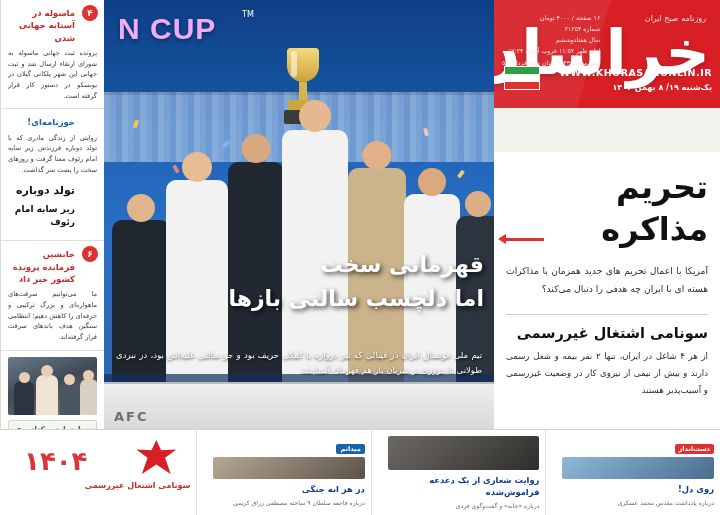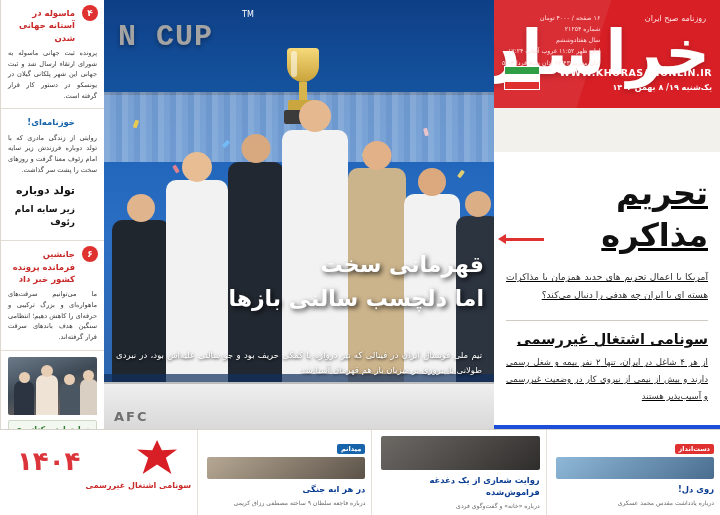--- a/index.html
+++ b/index.html
@@ -83,22 +83,22 @@
   .photo .sky{
     position:absolute;inset:0;
     background:linear-gradient(180deg,#1a4f9c 0%,#1f63b8 30%,#2b6fc4 55%,#2f63a8 100%);
   }
   .photo .banner{
     position:absolute;left:0;top:0;width:100%;height:92px;
     background:linear-gradient(180deg,#0e3f86 0%,#15539f 100%);
     border-bottom:3px solid #0c2f63;
   }
   .cupText{
-    position:absolute;top:20px;left:14px;color:#a3a3a3;font-weight:bold;
-    font-size:30px;letter-spacing:1px;font-family:Liberation Mono, monospace;
+    position:absolute;top:12px;left:14px;color:#f0abfc;font-weight:bold;
+    font-size:30px;letter-spacing:1px;font-family:Liberation Sans, sans-serif;
     text-shadow:0 2px 4px rgba(0,0,0,.35);
   }
   .cupText2{
     position:absolute;top:18px;left:168px;color:#ffffff;font-weight:bold;
     font-size:22px;letter-spacing:1px;opacity:.96;
   }
   .tm{position:absolute;top:10px;left:138px;color:#fff;font-size:8px;}
   .crowd{
     position:absolute;left:0;top:92px;width:100%;height:70px;
     background:repeating-linear-gradient(90deg,#d9e6f5 0 6px,#c3d6ee 6px 12px,#aec6e4 12px 18px);
@@ -183,23 +183,22 @@
     background:linear-gradient(180deg,#2f9e44 33%,#ffffff 33% 66%,#e03131 66%);
   }
   .masthead .stripe{
     position:absolute;left:-30px;top:-40px;width:120px;height:230px;
     background:rgba(255,255,255,.07);transform:rotate(18deg);
   }
 
   
   .rightcol{
     position:absolute;right:0;top:152px;width:226px;height:278px;
-    background:#ffffff;box-sizing:border-box;padding:20px 12px 8px 12px;
-    border-bottom:5px solid #1d4ed8;
-    text-decoration:underline;
+    background:#ffffff;box-sizing:border-box;padding:14px 12px 8px 12px;
+    border-bottom:1px solid #1d4ed8;
   }
   .mainHead{
     color:#111;font-weight:bold;font-size:32px;line-height:1.32;
     text-align:right;direction:rtl;
   }
   .mainHead .ln{display:block;}
   .arrow{
     position:absolute;left:10px;top:86px;width:40px;height:3px;background:#e03131;
   }
   .arrow:after{
@@ -220,21 +219,21 @@
     text-align:justify;direction:rtl;
   }
 
   
   .bottom{
     position:absolute;left:0;bottom:0;width:720px;height:85px;
     background:#ffffff;border-top:1px solid #d8d3ca;display:flex;direction:rtl;
   }
   .bcell{
     flex:1;border-left:1px solid #e5e0d8;box-sizing:border-box;
-    padding:6px 6px 5px 9px;position:relative;
+    padding:6px 6px 5px 16px;position:relative;
   }
   .bcell:last-child{border-left:none;}
   .bcell .thumb{
     width:100%;height:34px;border-radius:2px;overflow:hidden;position:relative;margin-bottom:4px;
   }
   .bcell .bt{color:#0b3d91;font-size:8.4px;font-weight:bold;text-align:right;direction:rtl;line-height:1.45;}
   .bcell .bs{color:#6a6a6a;font-size:6.1px;text-align:right;direction:rtl;line-height:1.6;margin-top:3px;}
   .badge{
     display:inline-block;background:#e03131;color:#fff;font-size:6.6px;font-weight:bold;
     border-radius:2px;padding:1px 4px;direction:rtl;margin-bottom:3px;

